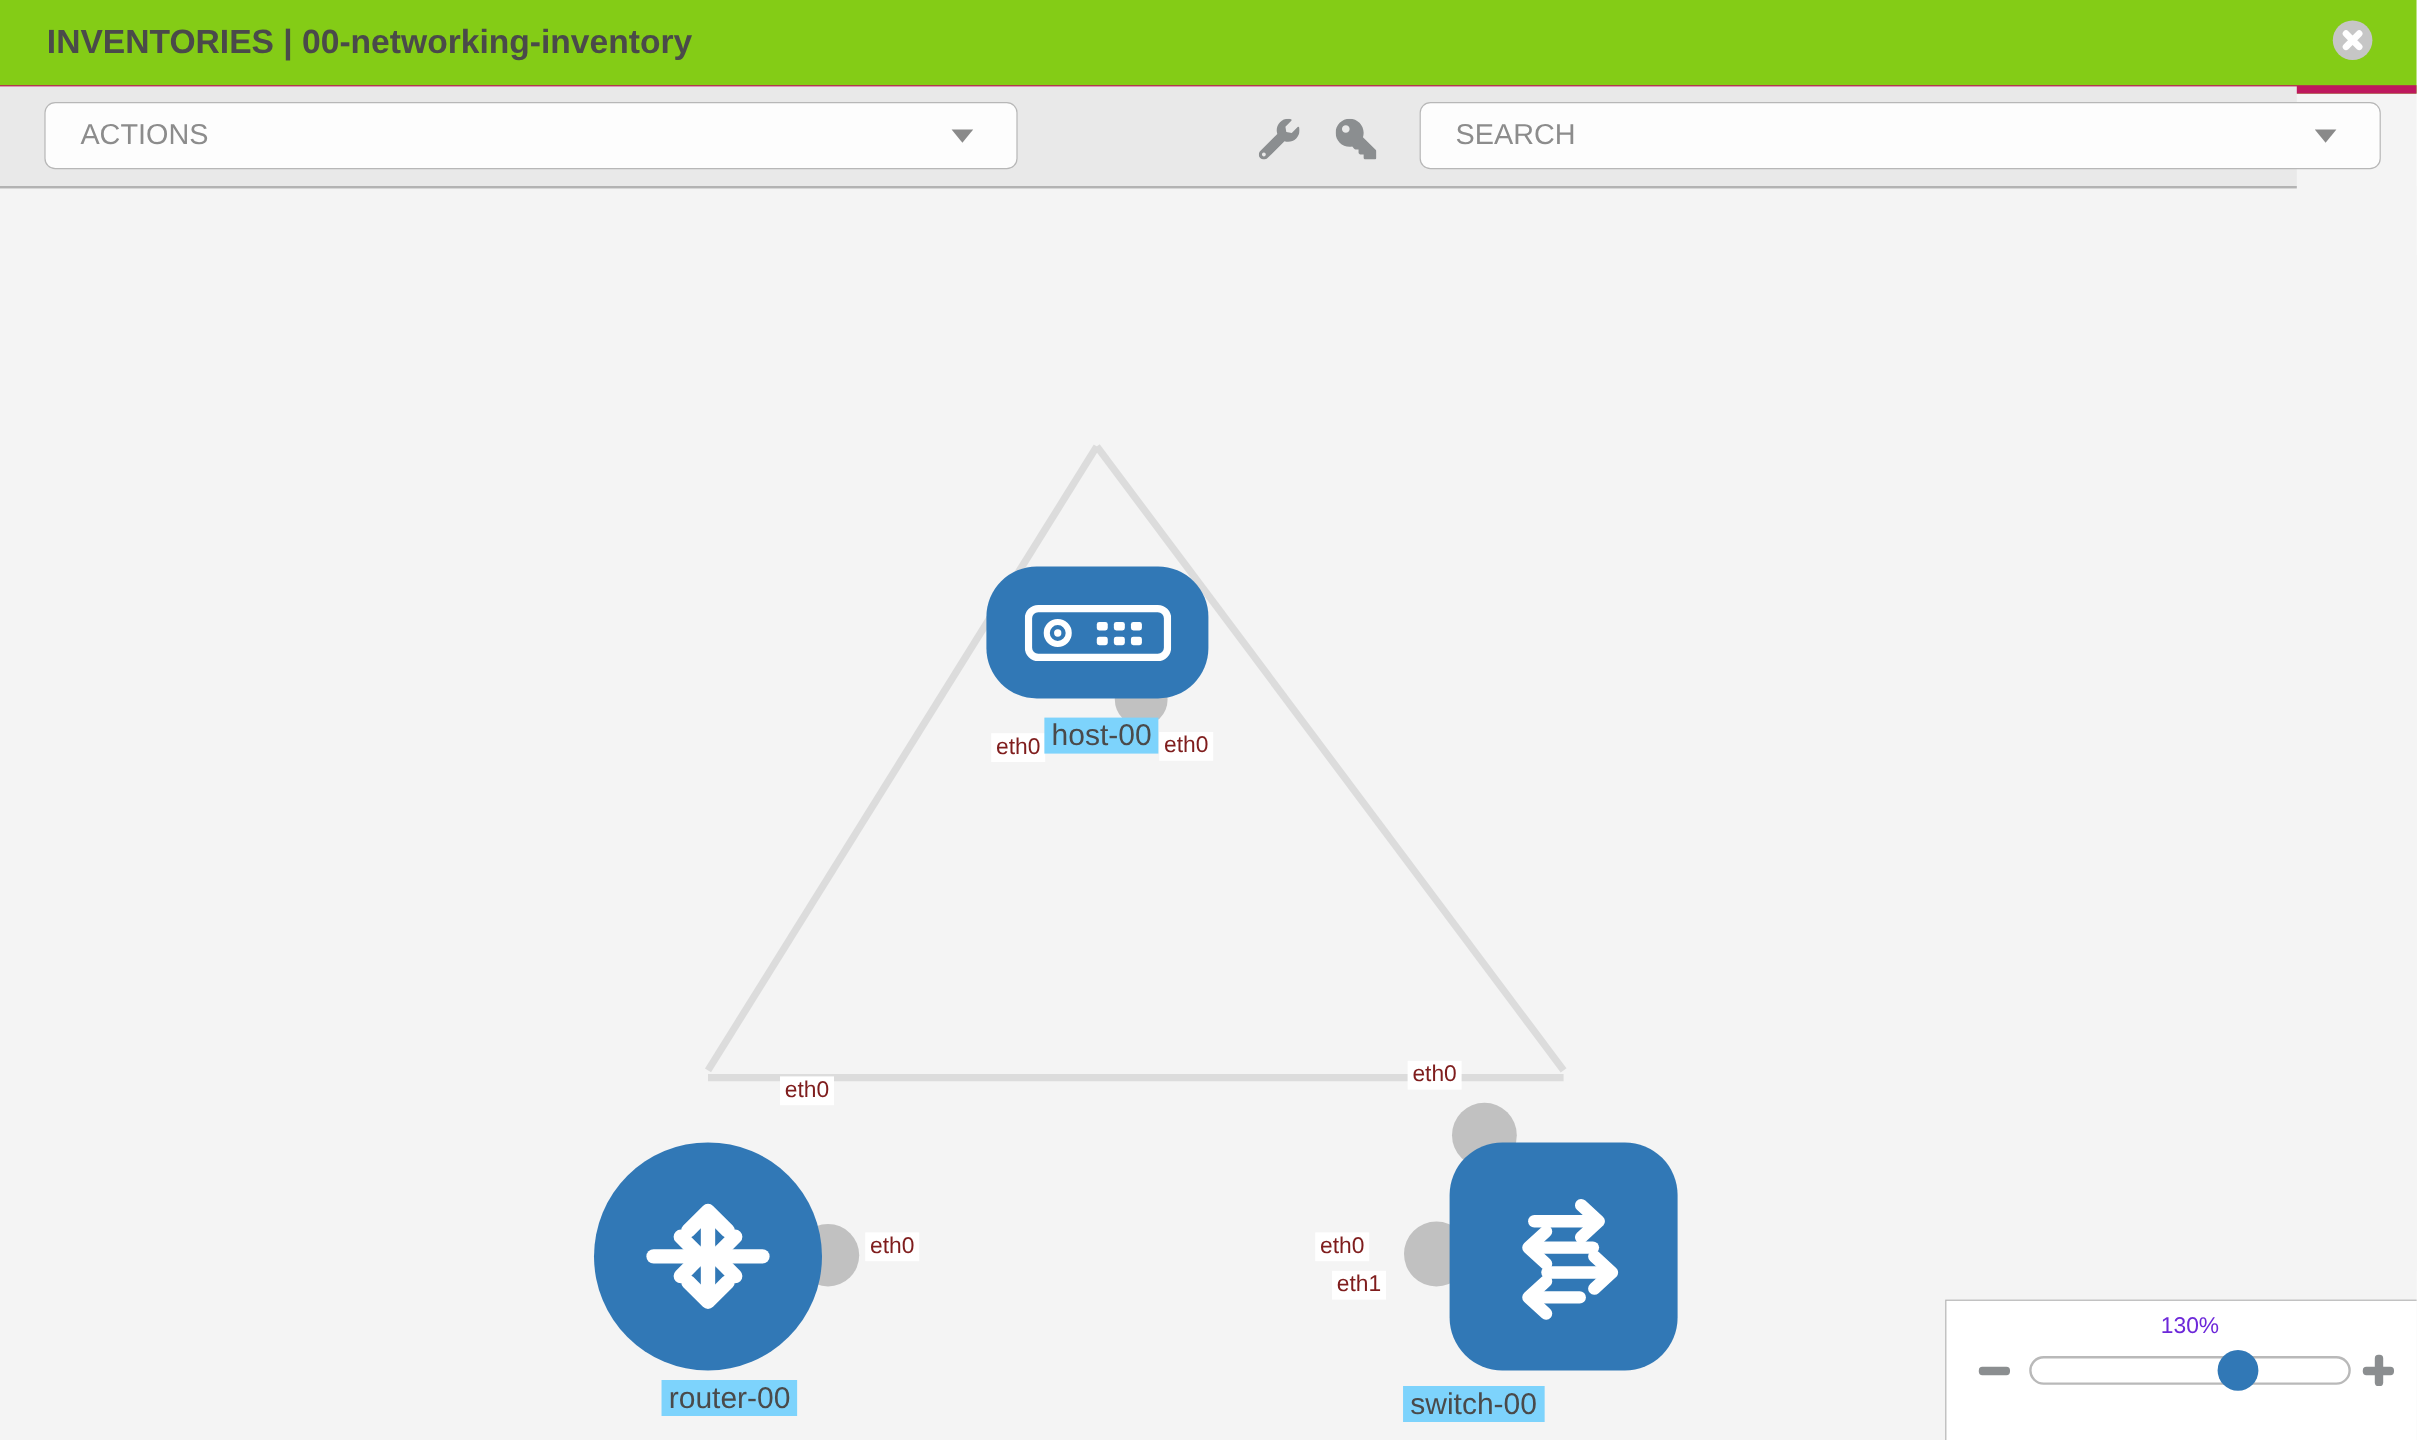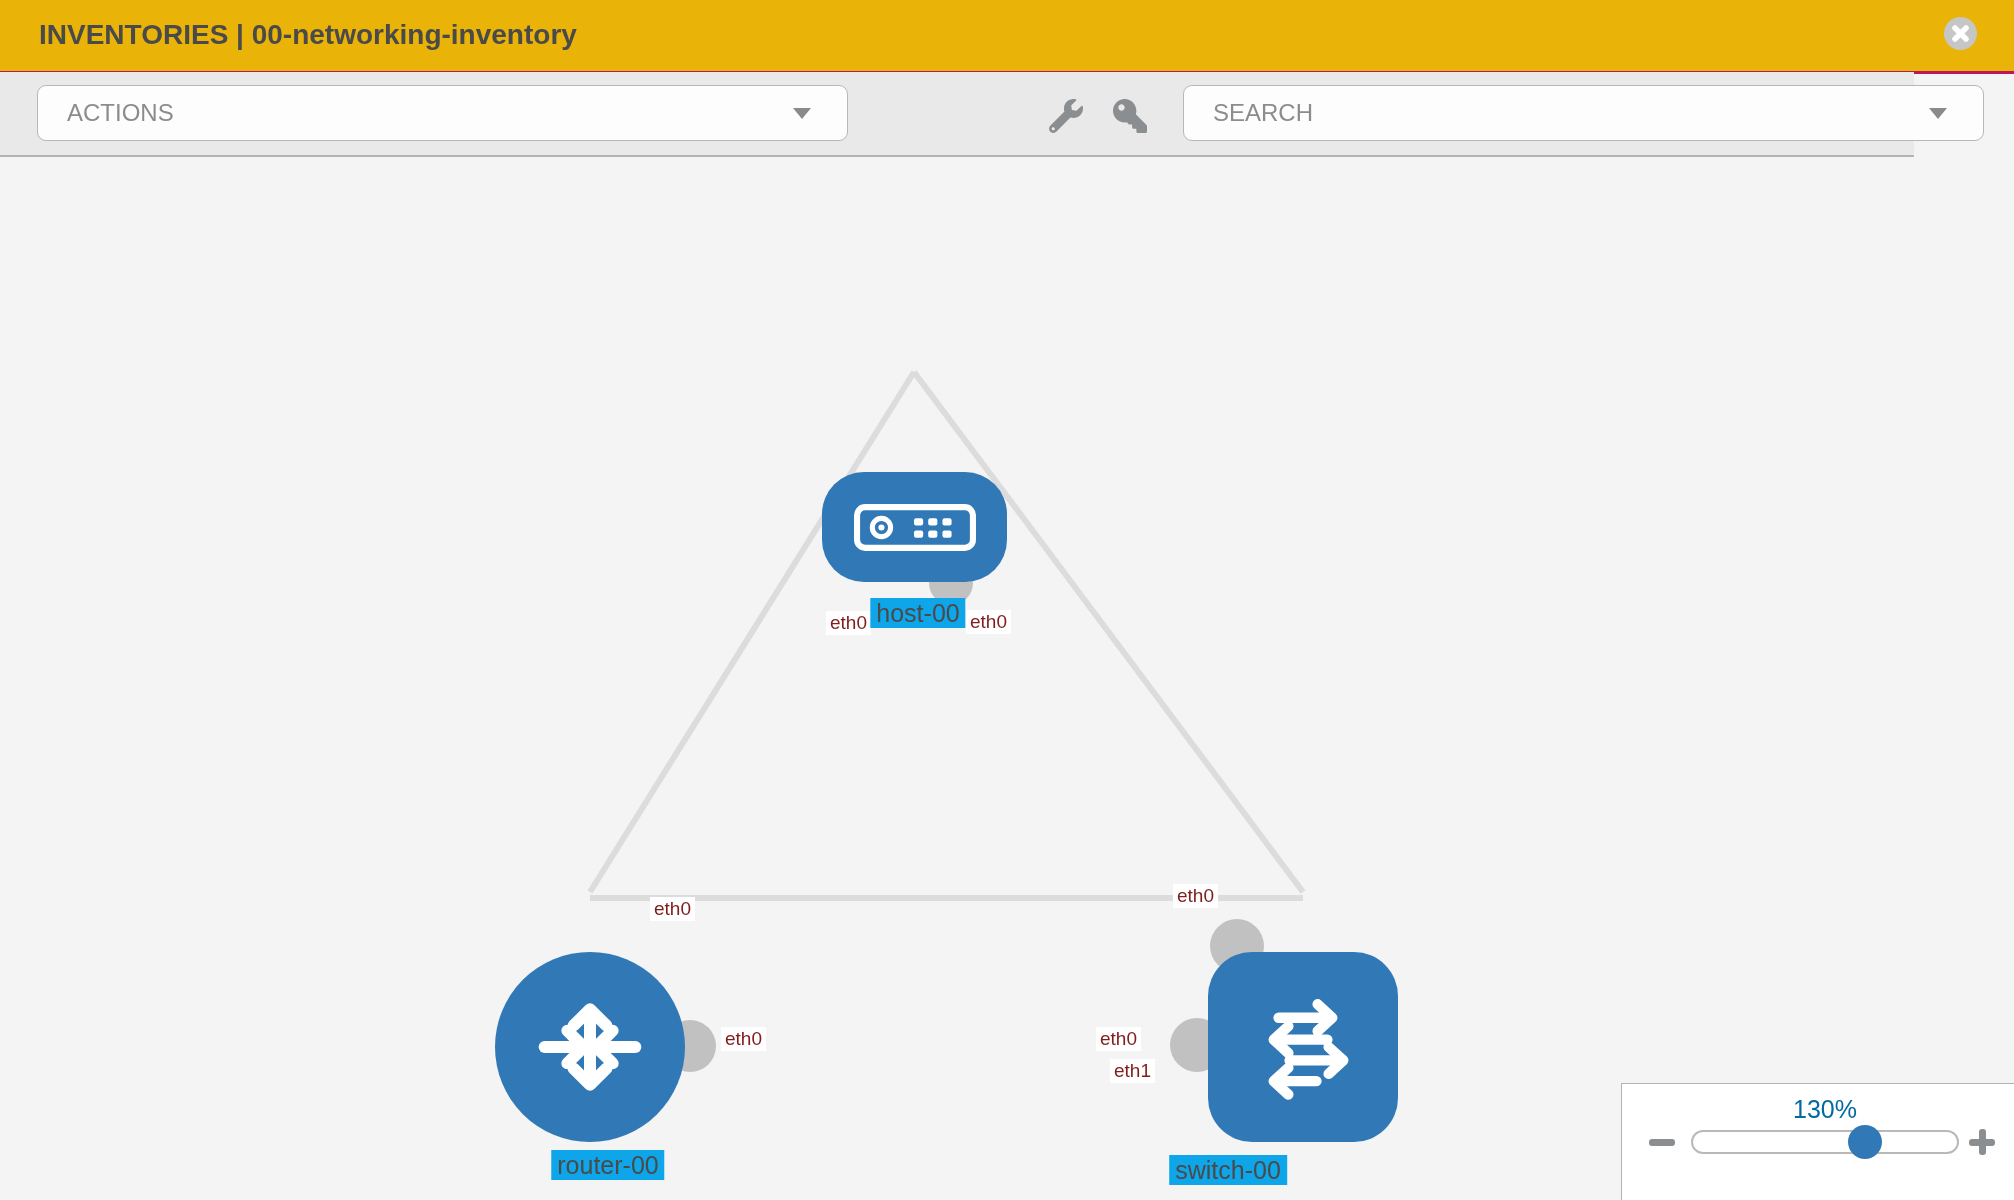--- a/index.html
+++ b/index.html
@@ -2,21 +2,21 @@
 <html><head>
 <meta charset="utf-8">
 <style>
   html,body{margin:0;padding:0;background:#fff;}
   .screen{
     position:relative;width:2014px;height:1200px;overflow:hidden;
     font-family:"Liberation Sans","DejaVu Sans",sans-serif;
     background:#f4f4f4;
   }
   
-  .header{position:absolute;left:0;top:0;width:2014px;height:71px;background:#eab308;border-bottom:3px solid #be185d;z-index:10;}
+  .header{position:absolute;left:0;top:0;width:2014px;height:71px;background:#84cc16;border-bottom:7px solid #be185d;z-index:10;}
   .header-title{position:absolute;left:39px;top:19px;font-size:28px;font-weight:bold;color:#4a4a4a;letter-spacing:0px;white-space:nowrap;}
   .close-btn{position:absolute;left:1944px;top:17px;width:33px;height:33px;border-radius:50%;background:#c6c6c6;cursor:pointer;}
   .close-btn svg{position:absolute;left:0;top:0;}
   
   .toolbar{position:absolute;left:0;top:72px;width:1914px;height:83px;background:#e9e9e9;border-bottom:2px solid #b3b3b3;z-index:10;}
   .dd{position:absolute;top:13px;height:56px;background:#fdfdfd;border:1px solid #b7b7b7;border-radius:9px;box-sizing:border-box;cursor:pointer;}
   .dd-actions{left:37px;width:811px;}
   .dd-search{left:1183px;width:801px;padding-left:40px;}
   .dd-label{position:absolute;left:29px;top:0;line-height:54px;font-size:24px;color:#8c8c8c;white-space:nowrap;}
   .caret{position:absolute;right:36px;top:22px;width:0;height:0;border-left:9px solid transparent;border-right:9px solid transparent;border-top:11px solid #8a8a8a;}
@@ -25,24 +25,24 @@
   .tool-key{left:1113px;}
   
   .canvas{position:absolute;left:0;top:155px;width:2014px;height:1045px;background:#f4f4f4;z-index:1;}
   .links-svg{position:absolute;left:0;top:0;z-index:1;pointer-events:none;}
   .iface-dot{position:absolute;border-radius:50%;background:#c1c1c1;z-index:2;}
   .node{position:absolute;background:#3178b6;z-index:3;display:flex;align-items:center;justify-content:center;cursor:pointer;}
   .node-host{left:822px;top:317px;width:185px;height:110px;border-radius:42px;}
   .node-router{left:495px;top:797px;width:190px;height:190px;border-radius:50%;}
   .node-switch{left:1208px;top:797px;width:190px;height:190px;border-radius:44px;}
   .chip{position:absolute;background:#ffffff;color:#7f1d1d;font-size:19px;line-height:22px;padding:1px 4px;white-space:nowrap;z-index:4;}
-  .node-label{position:absolute;background:#0ea5e9;color:#4a4a4a;font-size:25px;line-height:30px;padding:0 6px;white-space:nowrap;z-index:5;transform:translateX(-50%);}
+  .node-label{position:absolute;background:#7dd3fc;color:#4a4a4a;font-size:25px;line-height:30px;padding:0 6px;white-space:nowrap;z-index:5;transform:translateX(-50%);}
   
   .zoom-panel{position:absolute;left:1621px;top:1083px;width:400px;height:125px;background:#ffffff;border:1px solid #b3b3b3;box-sizing:border-box;z-index:20;}
-  .zoom-value{position:absolute;left:69px;top:11px;width:268px;text-align:center;font-size:25px;color:#0369a1;}
+  .zoom-value{position:absolute;left:69px;top:11px;width:268px;text-align:center;font-size:19px;color:#6d28d9;}
   .zoom-track{position:absolute;left:69px;top:46px;width:268px;height:24px;border:2px solid #b9b9b9;border-radius:14px;background:#fff;box-sizing:border-box;cursor:pointer;}
   .zoom-thumb{position:absolute;left:155px;top:-7px;width:34px;height:34px;border-radius:50%;background:#3178b6;cursor:grab;}
   .zoom-minus,.zoom-plus{position:absolute;width:28px;height:28px;top:44px;cursor:pointer;}
   .zoom-minus{left:26px;}
   .zoom-plus{left:346px;}
   .bar-h{position:absolute;left:1px;top:11px;width:26px;height:7px;border-radius:3px;background:#8b8e90;}
   .bar-v{position:absolute;left:10.5px;top:1px;width:7px;height:26px;border-radius:3px;background:#8b8e90;}
 </style>
 </head>
 <body>

